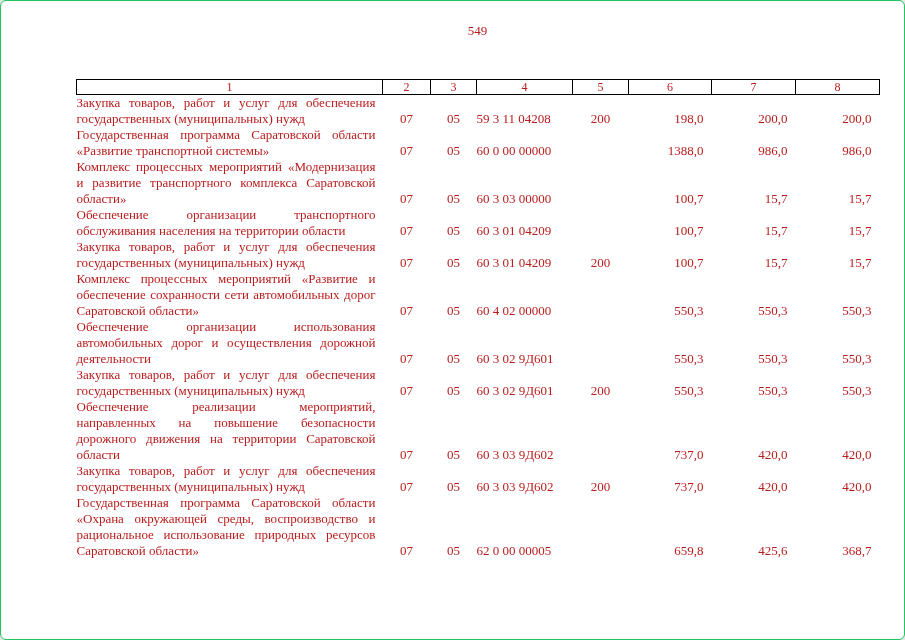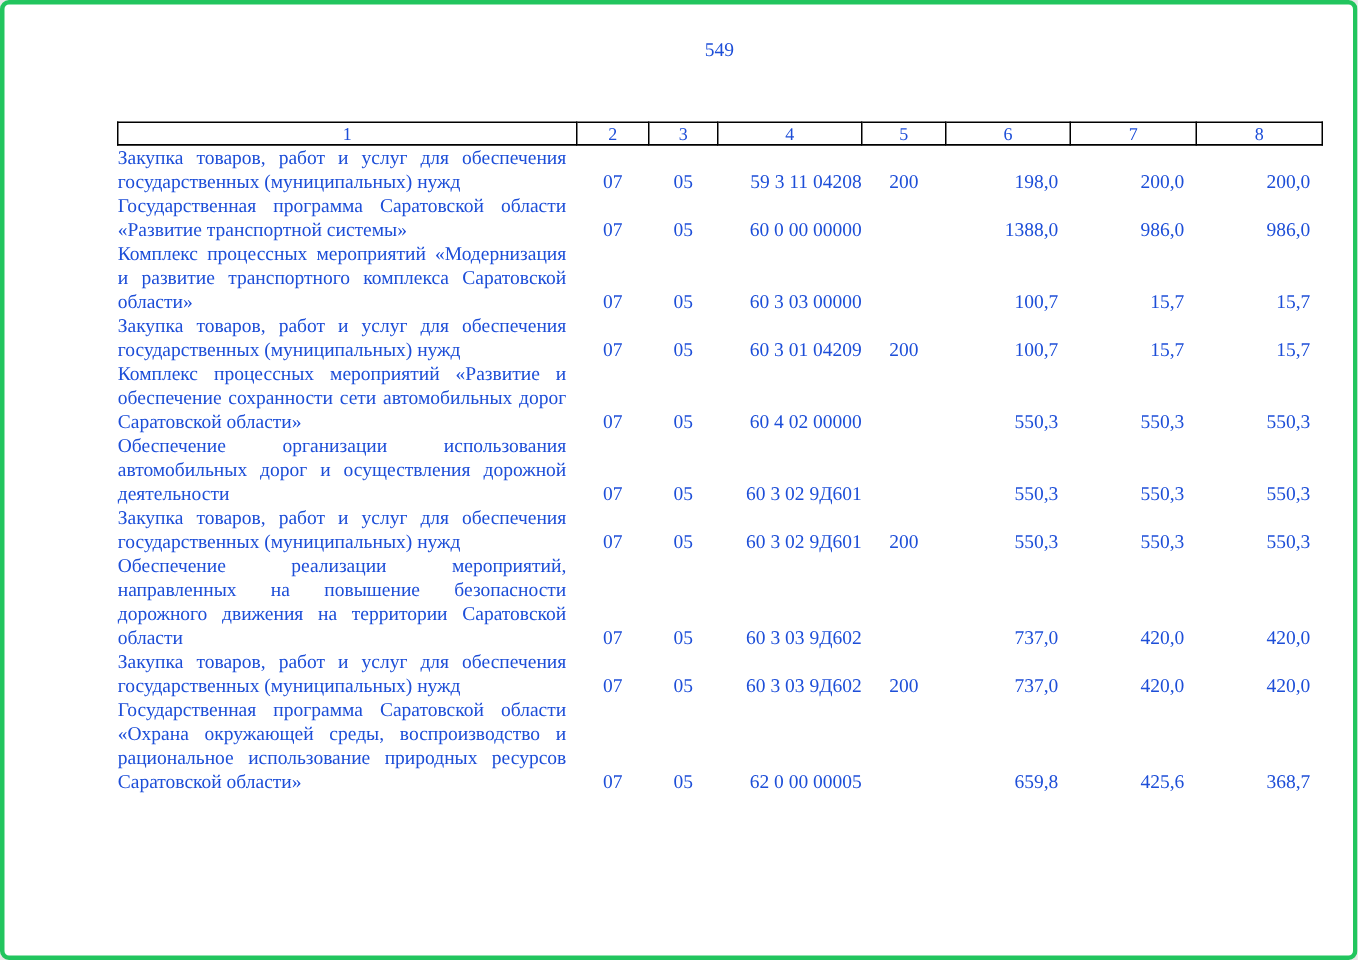--- a/index.html
+++ b/index.html
@@ -2,25 +2,25 @@
 <html><head>
 <meta charset="utf-8">
 <style>
   * { margin: 0; padding: 0; box-sizing: border-box; }
   html, body { background: #e8e8e8; }
   .page {
     position: relative;
     width: 905px;
     height: 640px;
     background: #ffffff;
-    border: 3px solid #22c55e;
+    border: 1px solid #22c55e;
     border-radius: 6px;
     overflow: hidden;
     font-family: "Liberation Serif", "DejaVu Serif", serif;
-    color: #1d4ed8;
+    color: #b91c1c;
   }
   .page-number {
     position: absolute;
     top: 22px;
     left: 75px;
     width: 803px;
     text-align: center;
     font-size: 13px;
   }
   table.budget {
@@ -47,21 +47,21 @@
     line-height: 16px;
     font-size: 13px;
   }
   table.budget tbody td.c1 {
     text-align: justify;
     padding-right: 7px;
   }
   table.budget tbody td.c2,
   table.budget tbody td.c3,
   table.budget tbody td.c5 { text-align: center; }
-  table.budget tbody td.c4 { text-align: right; white-space: nowrap; }
+  table.budget tbody td.c4 { text-align: left; white-space: nowrap; }
   table.budget tbody td.c6,
   table.budget tbody td.c7,
   table.budget tbody td.c8 {
     text-align: right;
     padding-right: 8px;
     white-space: nowrap;
   }
 </style>
 </head>
 <body>
@@ -118,30 +118,40 @@
           <td class="c1">Комплекс процессных мероприятий «Модернизация и развитие транспортного комплекса Саратовской области»</td>
           <td class="c2">07</td>
           <td class="c3">05</td>
           <td class="c4">60 3 03 00000</td>
           <td class="c5"></td>
           <td class="c6">100,7</td>
           <td class="c7">15,7</td>
           <td class="c8">15,7</td>
         </tr>
         <tr>
-          <td class="c1">Закупка товаров, работ и услуг для обеспечения государственных (муниципальных) нужд</td>
+          <td class="c1">Обеспечение организации транспортного обслуживания населения на территории области</td>
           <td class="c2">07</td>
           <td class="c3">05</td>
           <td class="c4">60 3 01 04209</td>
-          <td class="c5">200</td>
+          <td class="c5"></td>
           <td class="c6">100,7</td>
           <td class="c7">15,7</td>
           <td class="c8">15,7</td>
         </tr>
         <tr>
+          <td class="c1">Закупка товаров, работ и услуг для обеспечения государственных (муниципальных) нужд</td>
+          <td class="c2">07</td>
+          <td class="c3">05</td>
+          <td class="c4">60 3 01 04209</td>
+          <td class="c5">200</td>
+          <td class="c6">100,7</td>
+          <td class="c7">15,7</td>
+          <td class="c8">15,7</td>
+        </tr>
+        <tr>
           <td class="c1">Комплекс процессных мероприятий «Развитие и обеспечение сохранности сети автомобильных дорог Саратовской области»</td>
           <td class="c2">07</td>
           <td class="c3">05</td>
           <td class="c4">60 4 02 00000</td>
           <td class="c5"></td>
           <td class="c6">550,3</td>
           <td class="c7">550,3</td>
           <td class="c8">550,3</td>
         </tr>
         <tr>

